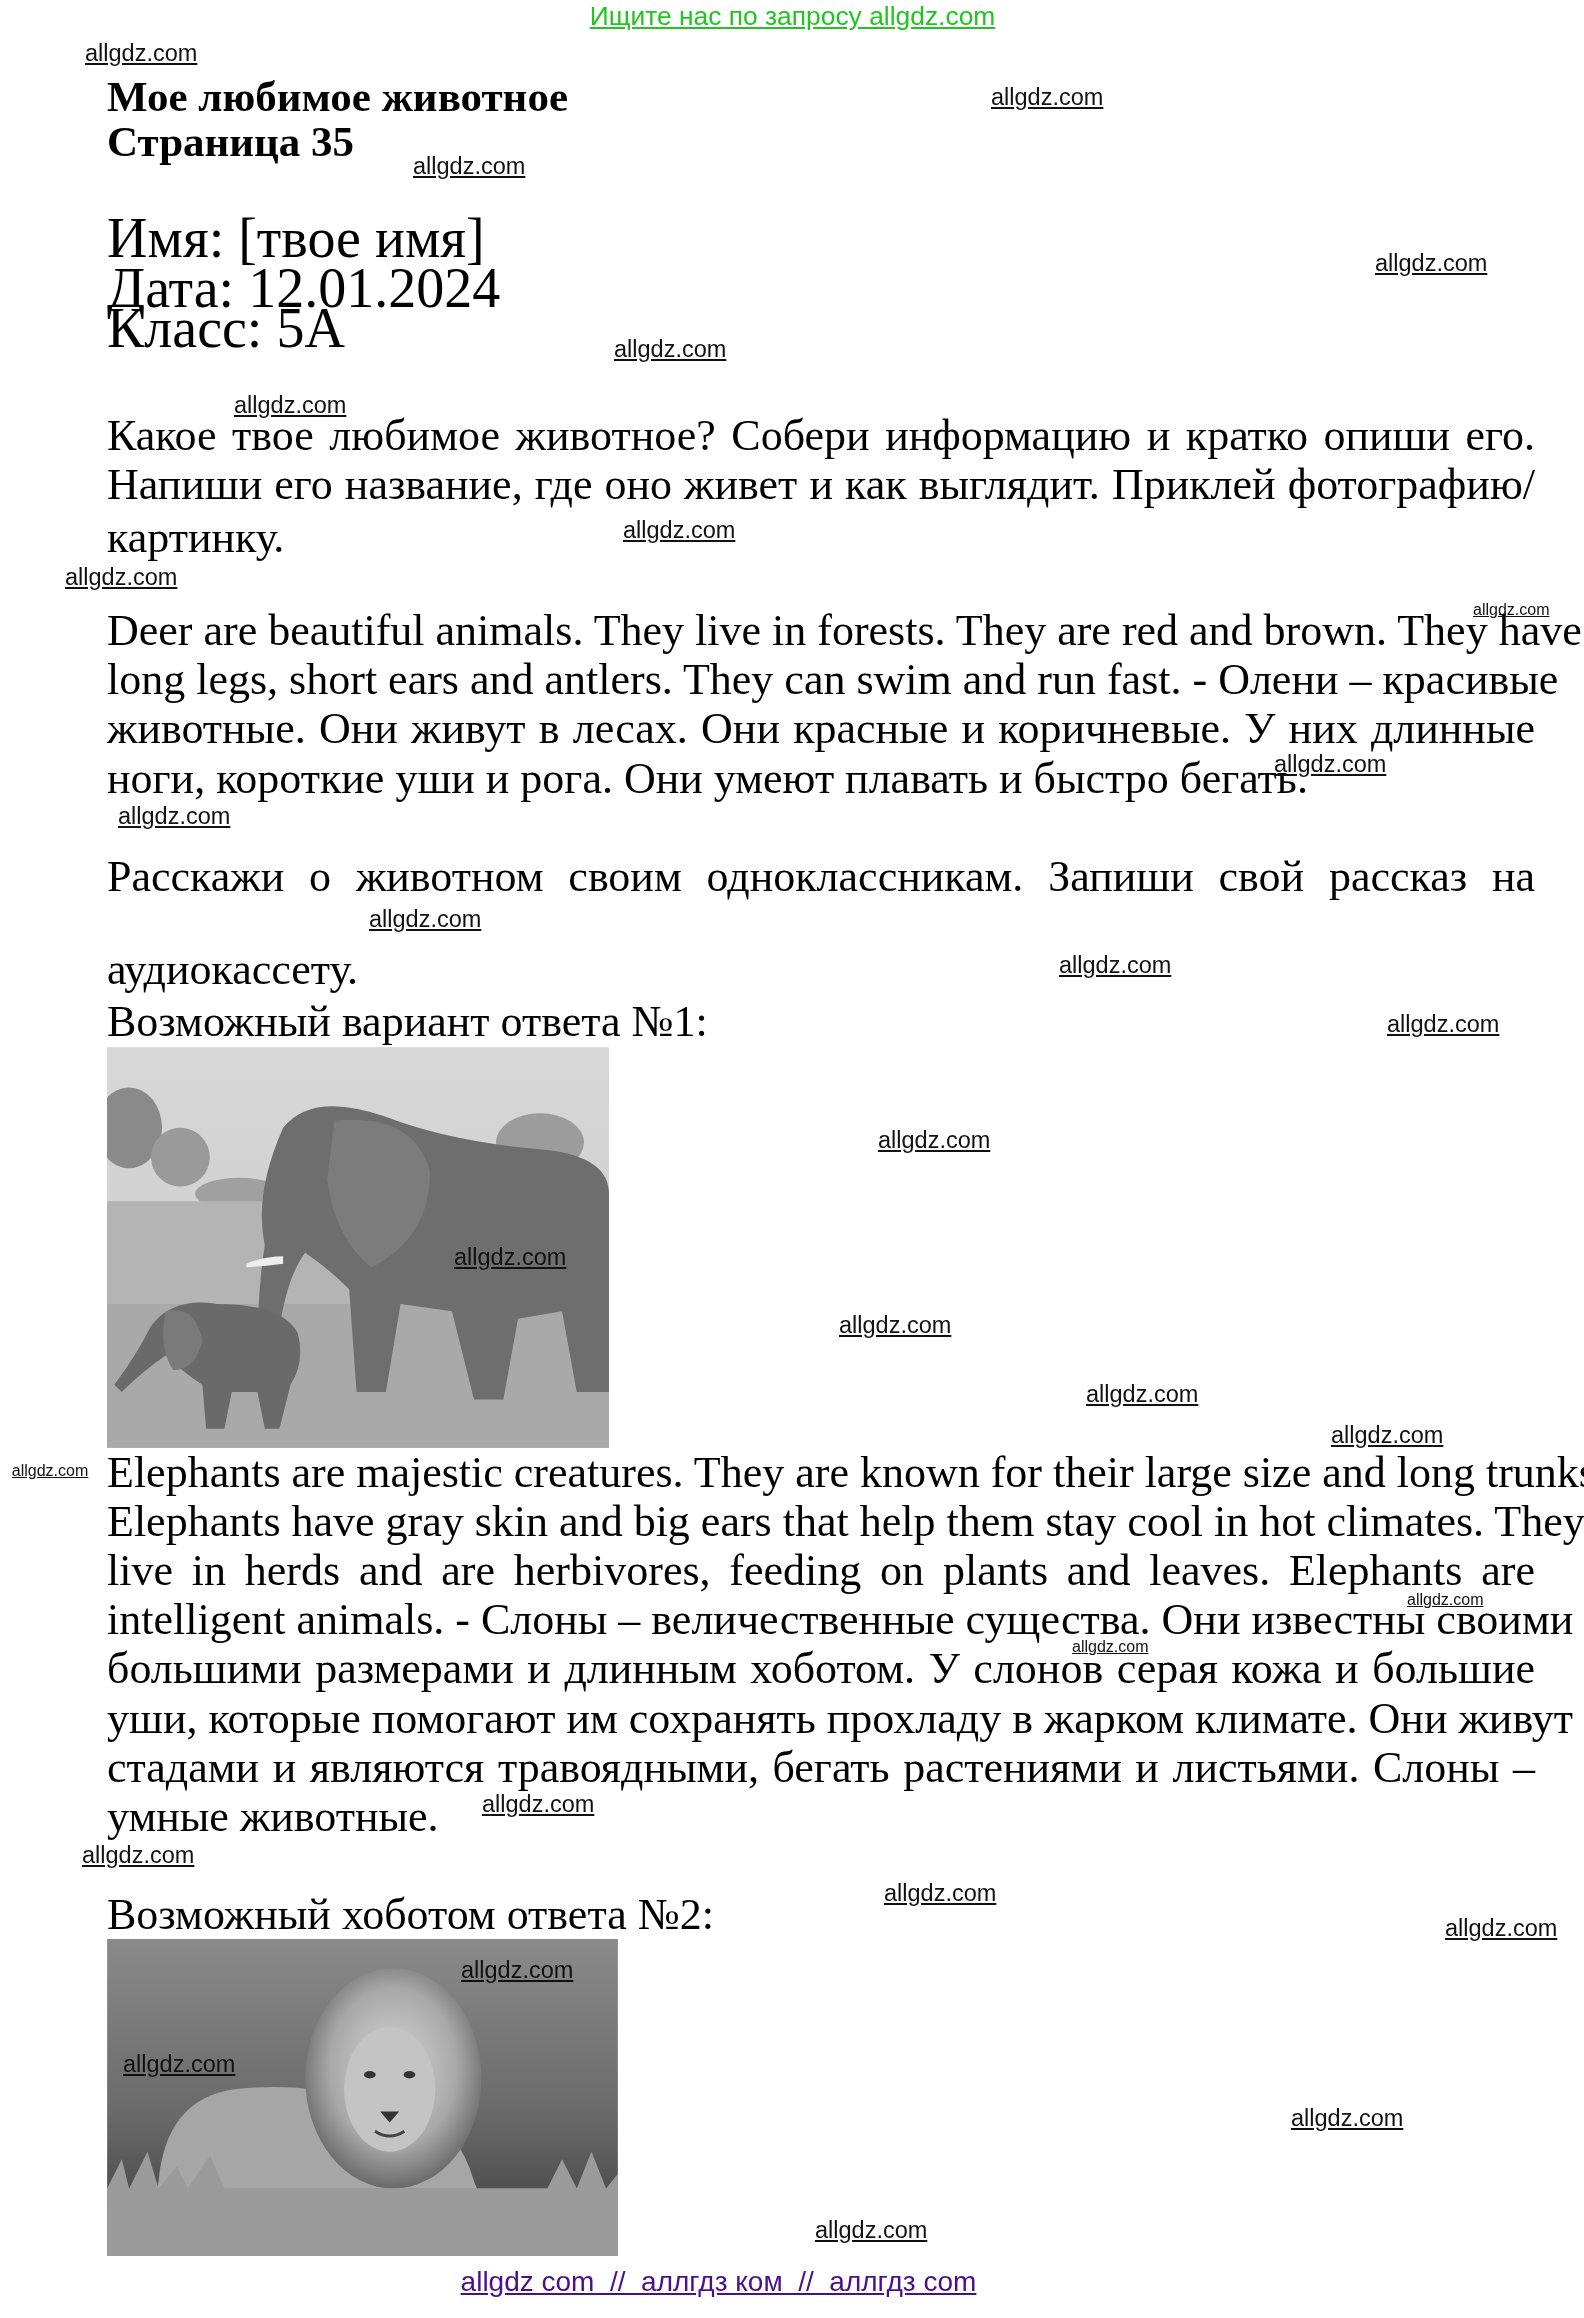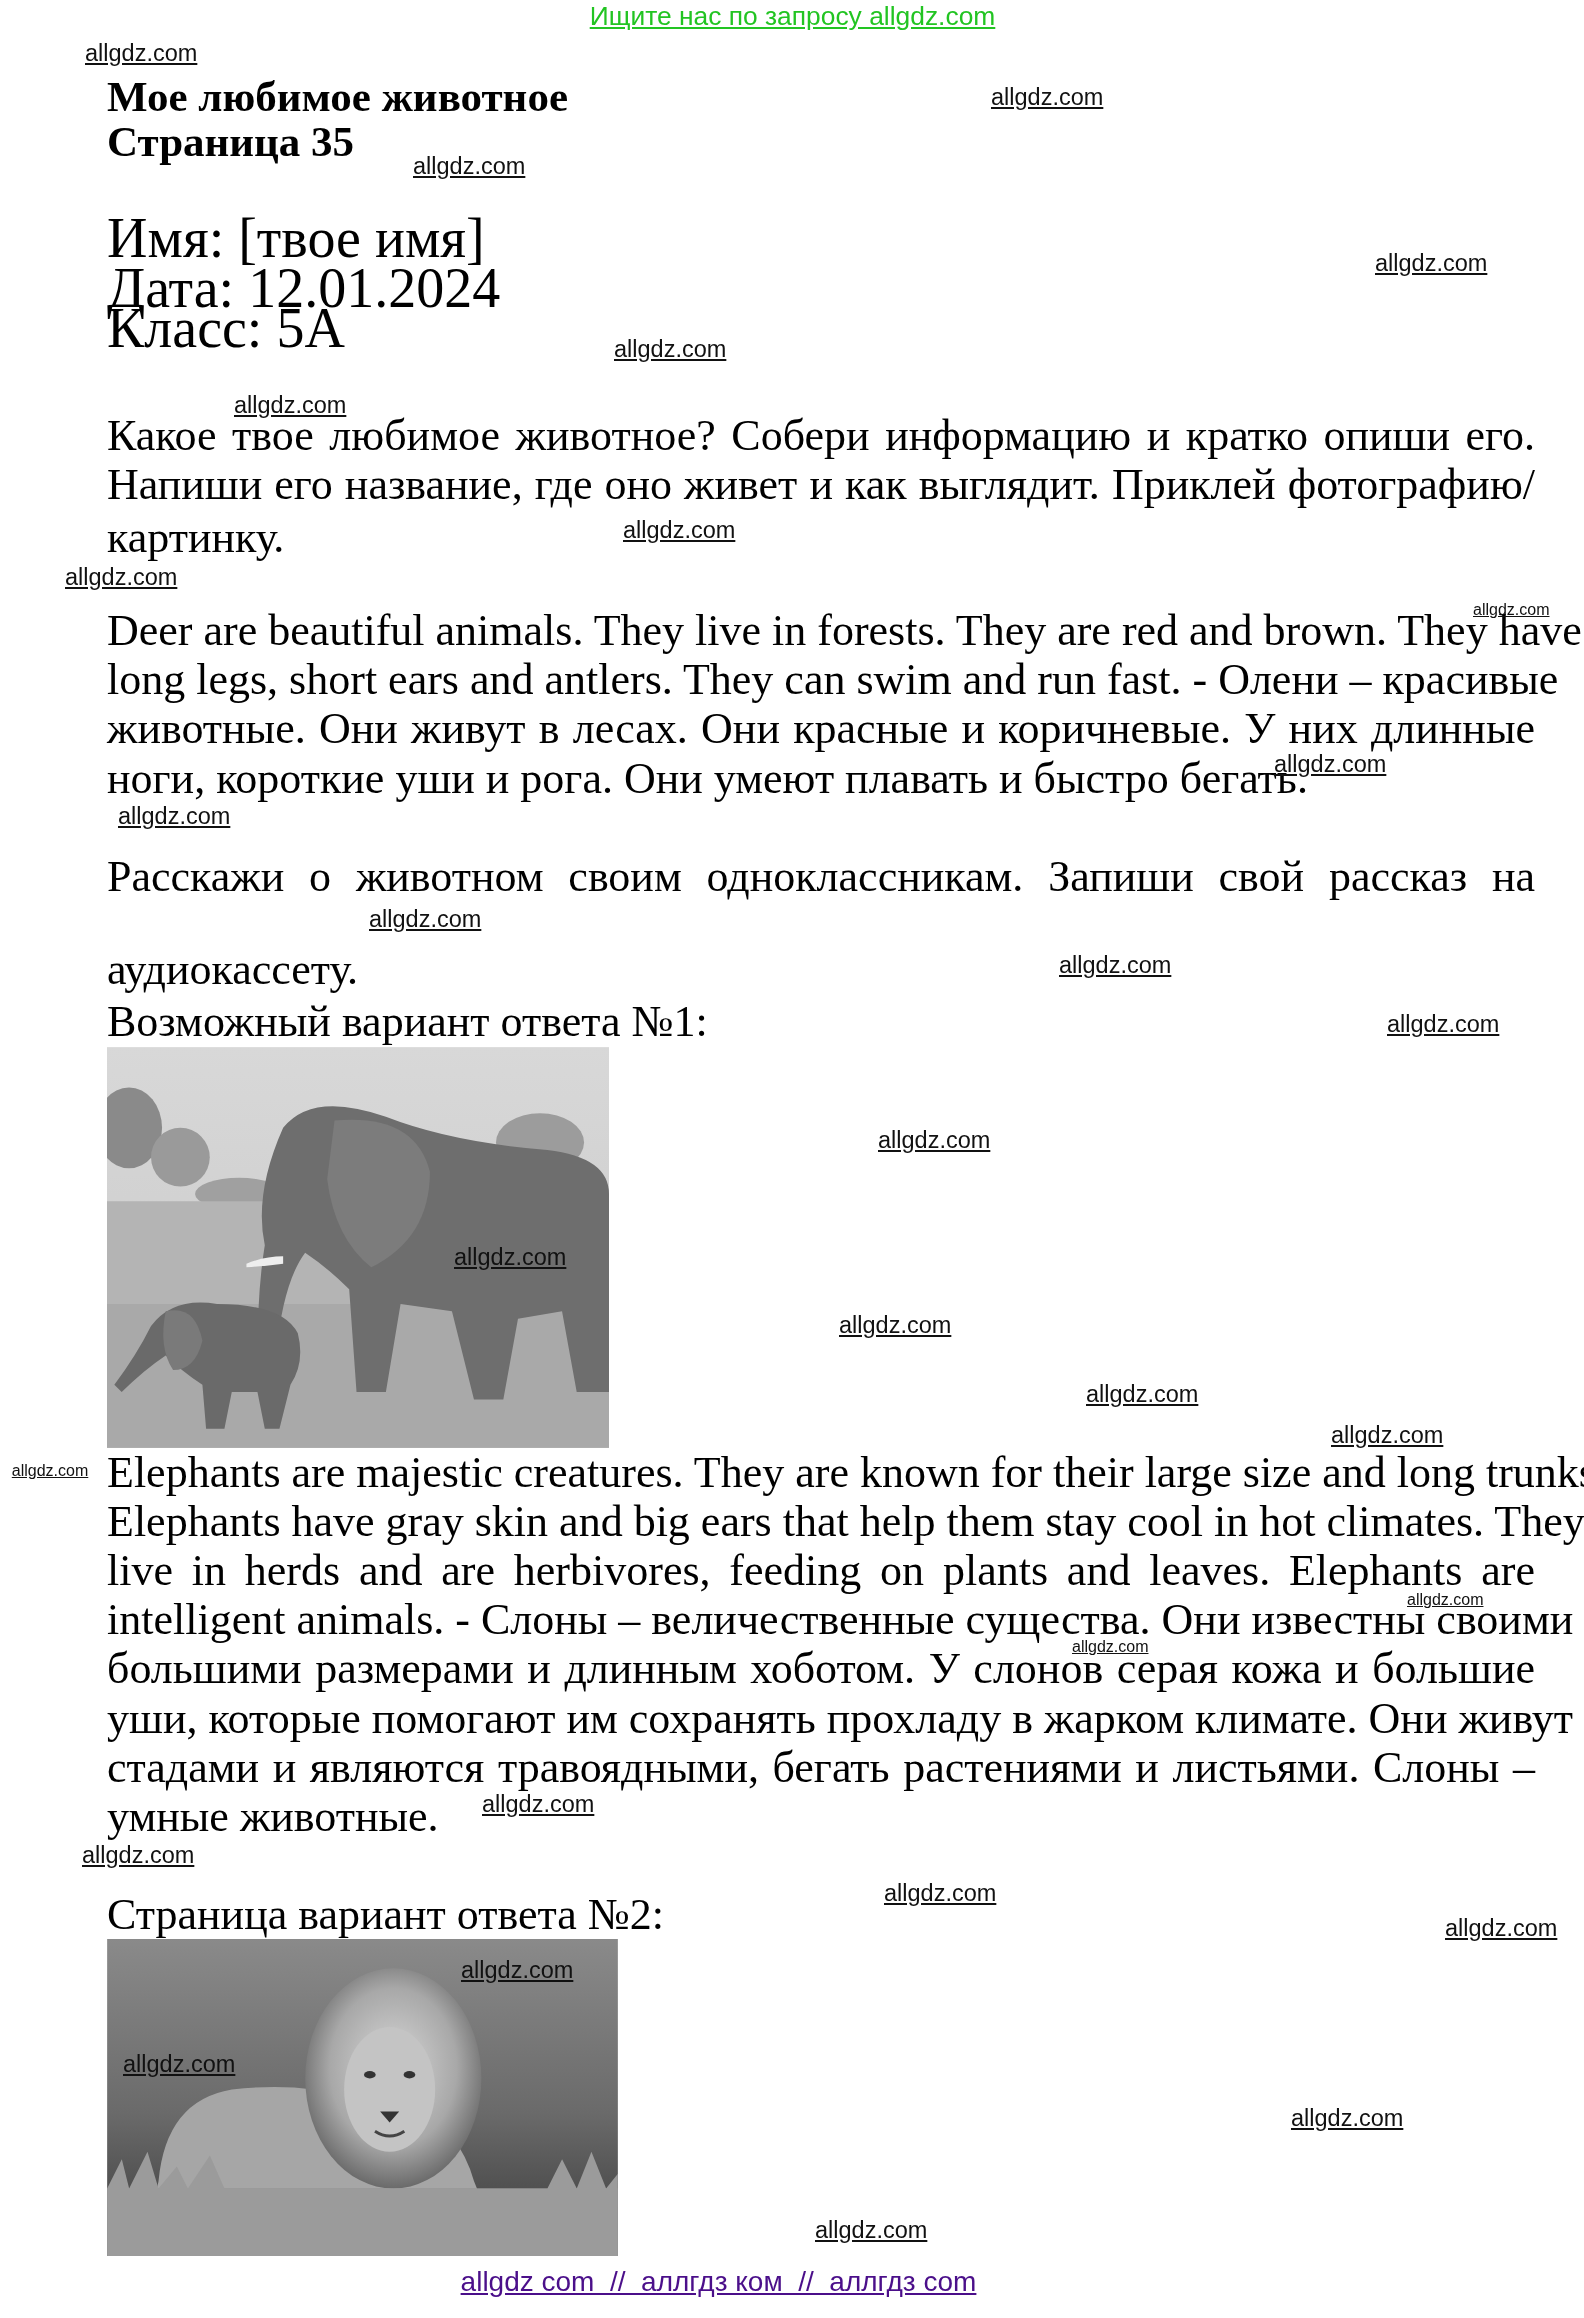--- a/index.html
+++ b/index.html
@@ -83,21 +83,21 @@
   <div class="abs serif line" style="top:1448px;">Elephants are majestic creatures. They are known for their large size and long trunks.</div>
   <div class="abs serif line" style="top:1497px;">Elephants have gray skin and big ears that help them stay cool in hot climates. They</div>
   <div class="abs serif line" style="top:1546px;">live in herds and are herbivores, feeding on plants and leaves. Elephants are</div>
   <div class="abs serif line" style="top:1595px;">intelligent animals. - Слоны – величественные существа. Они известны своими</div>
   <div class="abs serif line" style="top:1644px;">большими размерами и длинным хоботом. У слонов серая кожа и большие</div>
   <div class="abs serif line" style="top:1694px;">уши, которые помогают им сохранять прохладу в жарком климате. Они живут</div>
   <div class="abs serif line" style="top:1743px;">стадами и являются травоядными, бегать растениями и листьями. Слоны –</div>
   <div class="abs serif line last" style="top:1792px;">умные животные.</div>
 </div>
 
-<div class="abs serif heading" style="top:1890px;">Страница вариант ответа №2:</div>
+<div class="abs serif heading" style="top:1890px;">Возможный хоботом ответа №2:</div>
 
 <div class="abs photo" style="left:107px; top:1939px; width:511px; height:317px;" title="Лев (фото)">
   <svg width="511" height="317" viewBox="0 0 696 432" xmlns="http://www.w3.org/2000/svg">
     <defs>
       <linearGradient id="sky2" x1="0" y1="0" x2="0" y2="1">
         <stop offset="0" stop-color="#8a8a8a"></stop>
         <stop offset="0.55" stop-color="#6a6a6a"></stop>
         <stop offset="1" stop-color="#3a3a3a"></stop>
       </linearGradient>
       <radialGradient id="mane" cx="0.5" cy="0.45" r="0.6">

